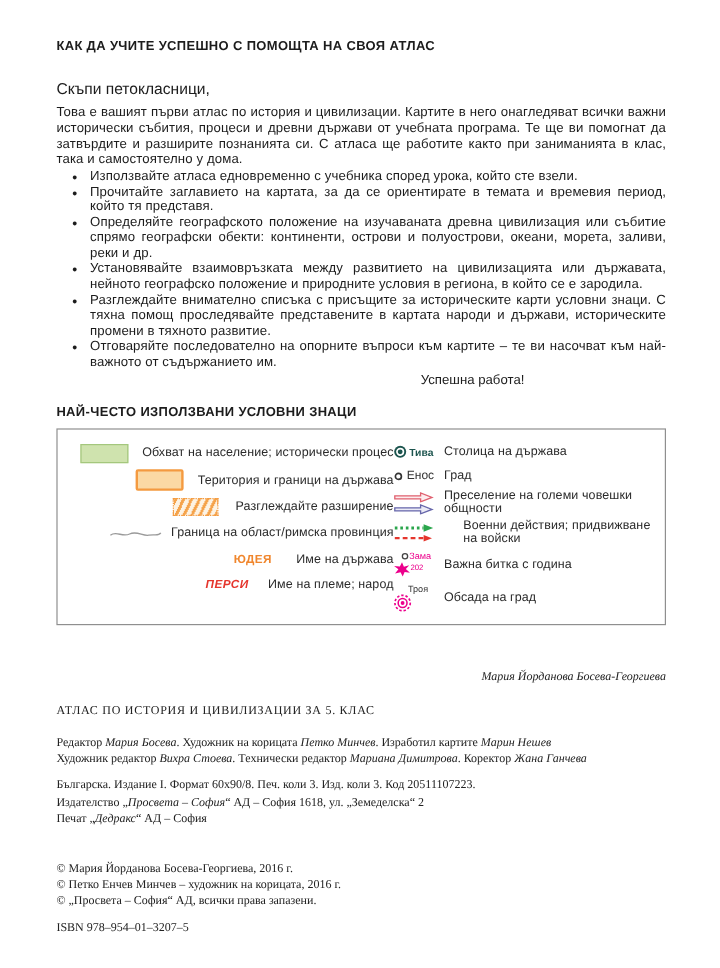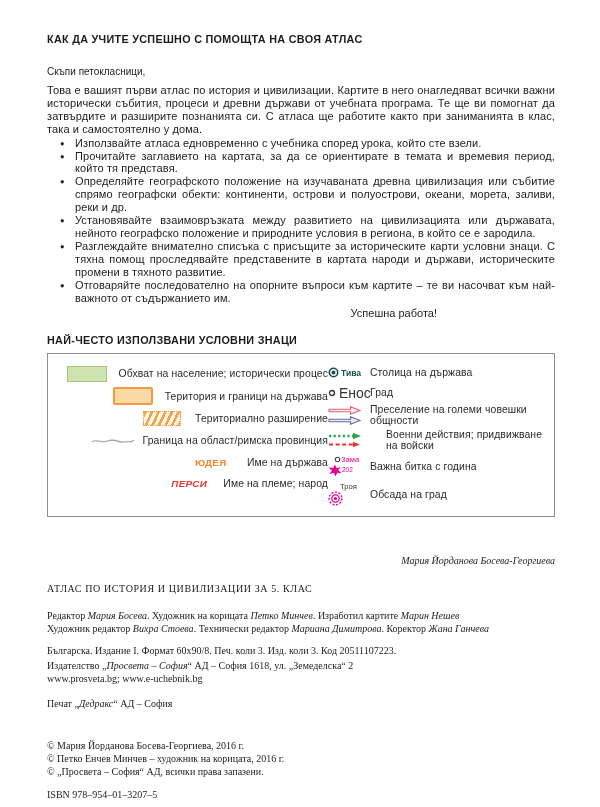--- a/index.html
+++ b/index.html
@@ -2,21 +2,21 @@
 <html lang="bg"><head>
 <meta charset="utf-8">
 <style>
   html,body{margin:0;padding:0;background:#ffffff;}
   body{width:600px;height:807px;overflow:hidden;
        font-family:"Liberation Sans",sans-serif;color:#1c1c1c;}
   .page{padding:33px 45px 0 47px;box-sizing:border-box;width:600px;height:807px;}
 
   
   .doc-title{font-size:10.8px;font-weight:bold;letter-spacing:.3px;margin:0 0 21px 0;}
-  .salutation{font-size:10px;margin:0 0 7px 0;}
+  .salutation{font-size:13px;margin:0 0 7px 0;}
   .intro{font-size:11px;line-height:12.9px;text-align:justify;margin:0;letter-spacing:.1px;}
   ul.tips{list-style:none;margin:1px 0 0 13px;padding:0;}
   ul.tips li{position:relative;padding-left:15px;font-size:11px;line-height:12.9px;
              text-align:justify;letter-spacing:.1px;}
   ul.tips li::before{content:"●";position:absolute;left:0;top:1px;font-size:7.5px;color:#1c1c1c;}
   .closing{font-size:11px;text-align:right;margin:3px 118px 0 0;}
 
   
   .legend-heading{font-size:10.8px;font-weight:bold;letter-spacing:.3px;margin:15px 0 0 0;}
   .legend-box{margin-top:7px;border:1px solid #8f8f8f;padding:10px 10px 9px 12px;
@@ -31,21 +31,21 @@
   .icon-cell.r{width:42px;flex:0 0 42px;}
   .legend-label{font-size:10.4px;color:#2a2a2a;letter-spacing:.1px;}
 
   .swatch-green{width:38px;height:14px;background:#cfe3ae;border:1px solid #a4c77d;}
   .swatch-orange{width:36px;height:14px;background:#fbd9a4;border:2px solid #f49a40;border-radius:2px;}
   .swatch-hatch{width:36px;height:13px;border:1.5px dotted #f49a40;
      background:repeating-linear-gradient(115deg,#f5a34b 0 2.5px,#fdf3e4 2.5px 6px);}
   .sample-state{color:#f0862d;font-weight:bold;font-size:9.8px;letter-spacing:.3px;}
   .sample-tribe{color:#e5352c;font-weight:bold;font-style:italic;font-size:9.8px;letter-spacing:.3px;}
   .sample-capital{color:#1c544e;font-weight:bold;font-size:8.6px;margin-left:2px;}
-  .sample-city{color:#333;font-size:14px;margin-left:3px;}
+  .sample-city{color:#333;font-size:10px;margin-left:3px;}
   .mini{font-size:7.6px;line-height:8px;}
   .magenta{color:#ec008c;}
   .dark{color:#333;}
   .stack{display:flex;flex-direction:column;align-items:flex-start;}
   .hrow{display:flex;align-items:center;}
 
   
   .colophon{margin-top:37px;font-family:"Liberation Serif",serif;font-size:10px;
             line-height:13px;color:#222;}
   .col-author{font-style:italic;margin-bottom:15px;text-align:right;}
@@ -91,21 +91,21 @@
       <div class="legend-row" style="min-height:20px;">
         <span class="icon-cell">
             <span class="swatch-orange"></span>
           </span>
         <span class="legend-label">Територия и граници на държава</span>
       </div>
       <div class="legend-row" style="min-height:19px;">
         <span class="icon-cell">
             <span class="swatch-hatch"></span>
           </span>
-        <span class="legend-label">Териториално разширение</span>
+        <span class="legend-label">Разглеждайте разширение</span>
       </div>
       <div class="legend-row" style="min-height:19px;">
         <span class="icon-cell">
           <svg width="44" height="8" viewBox="0 0 44 8">
               <path d="M1 5 C6 1,11 7,17 4 C23 1,28 6,33 5 C38 4,41 6,43 3" fill="none" stroke="#9a9a9a" stroke-width="1.1"></path>
             </svg>
         </span>
         <span class="legend-label">Граница на област/римска провинция</span>
       </div>
       <div class="legend-row" style="min-height:18px;">
@@ -201,21 +201,20 @@
     </div>
   </div>
 
   <div class="colophon">
     <div class="col-author">Мария Йорданова Босева-Георгиева</div>
     <div class="col-booktitle">АТЛАС ПО ИСТОРИЯ И ЦИВИЛИЗАЦИИ ЗА 5. КЛАС</div>
     <div><span>Редактор </span><span style="font-style: italic;">Мария Босева</span><span>. Художник на корицата </span><span style="font-style: italic;">Петко Минчев</span><span>. Изработил картите </span><span style="font-style: italic;">Марин Нешев</span></div>
     <div><span>Художник редактор </span><span style="font-style: italic;">Вихра Стоева</span><span>. Технически редактор </span><span style="font-style: italic;">Мариана Димитрова</span><span>. Коректор </span><span style="font-style: italic;">Жана Ганчева</span></div>
     <div class="col-edition">Българска. Издание I. Формат 60х90/8. Печ. коли 3. Изд. коли 3. Код 20511107223.</div>
     <div><span>Издателство „</span><span style="font-style: italic;">Просвета – София</span><span>“ АД – София 1618, ул. „Земеделска“ 2</span></div>
-    <div class="col-websites">www.prosveta.bg; www.e-uchebnik.bg</div>
     <div class="col-print"><span>Печат „</span><span style="font-style: italic;">Дедракс</span><span>“ АД – София</span></div>
     <div>© Мария Йорданова Босева-Георгиева, 2016 г.</div>
     <div>© Петко Енчев Минчев – художник на корицата, 2016 г.</div>
     <div>© „Просвета – София“ АД, всички права запазени.</div>
     <div class="col-isbn">ISBN 978–954–01–3207–5</div>
   </div>
 
 </div>
 
 </body></html>

